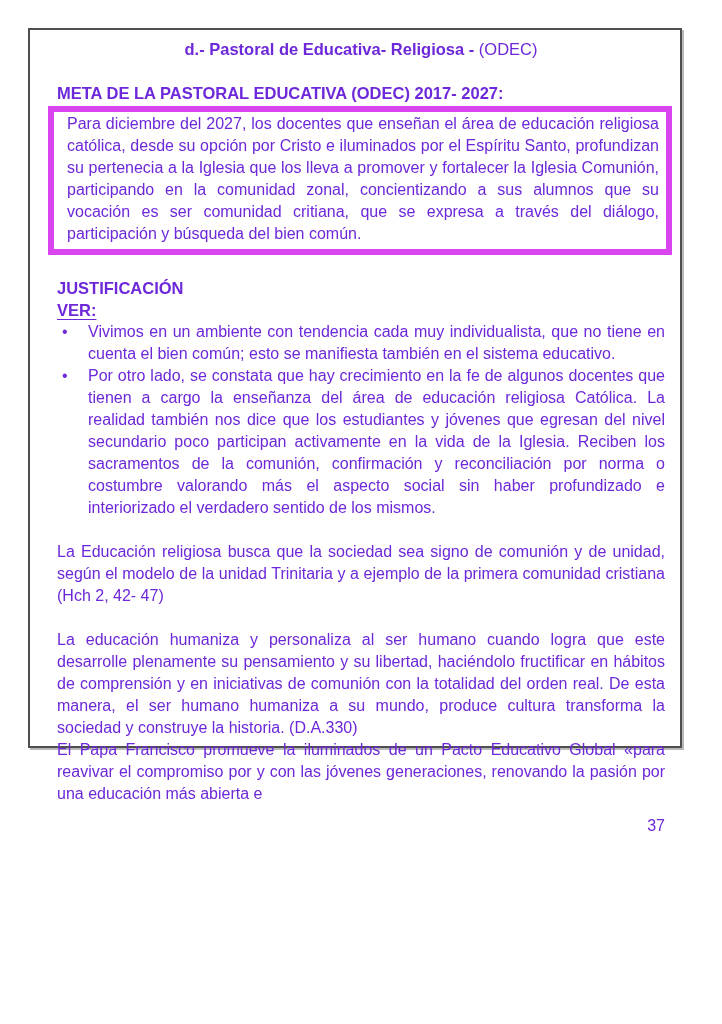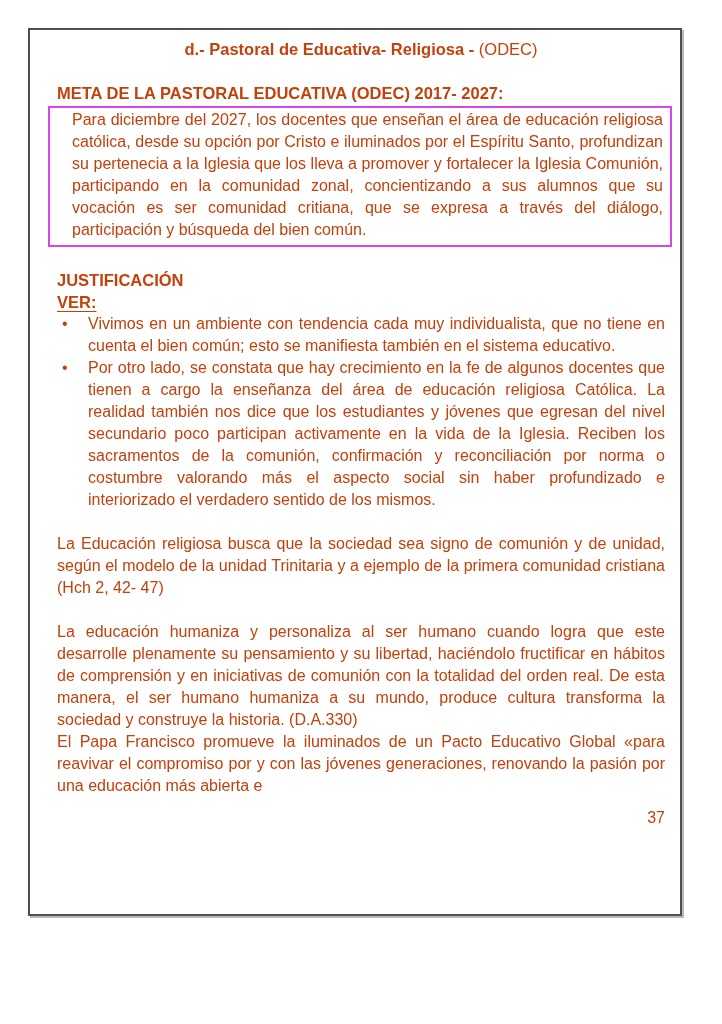--- a/index.html
+++ b/index.html
@@ -13,49 +13,49 @@
     height: 1024px;
     background: #ffffff;
     overflow: hidden;
     font-family: "Liberation Sans", sans-serif;
   }
   .page {
     position: absolute;
     left: 28px;
     top: 28px;
     width: 654px;
-    height: 888px;
+    height: 720px;
     box-sizing: border-box;
     border: 2px solid #4f4f4f;
     box-shadow: 2px 2px 0 #b9b9b9;
     padding: 8px 15px 0 27px;
-    color: #c2410c;
+    color: #6d28d9;
     font-size: 16px;
     line-height: 22px;
     text-align: justify;
     background: #ffffff;
   }
   .title {
     text-align: center;
     font-size: 16.5px;
     margin: 0;
     white-space: nowrap;
   }
   .title .bold { font-weight: bold; }
   .heading {
     font-weight: bold;
     font-size: 16.5px;
     margin: 0;
     text-align: left;
   }
   .meta-heading { margin-top: 22px; }
   .meta-box {
-    border: 2px solid #d946ef;
+    border: 6px solid #d946ef;
     margin: 2px -7px 0 -9px;
-    padding: 1px 7px 4px 22px;
+    padding: 1px 7px 4px 13px;
   }
   .meta-box p { margin: 0; }
   .justificacion-heading { margin-top: 22px; }
   .underlined {
     text-decoration: underline;
     text-underline-offset: 3px;
   }
   ul.bullet-list {
     margin: 0;
     padding: 0 0 0 31px;

